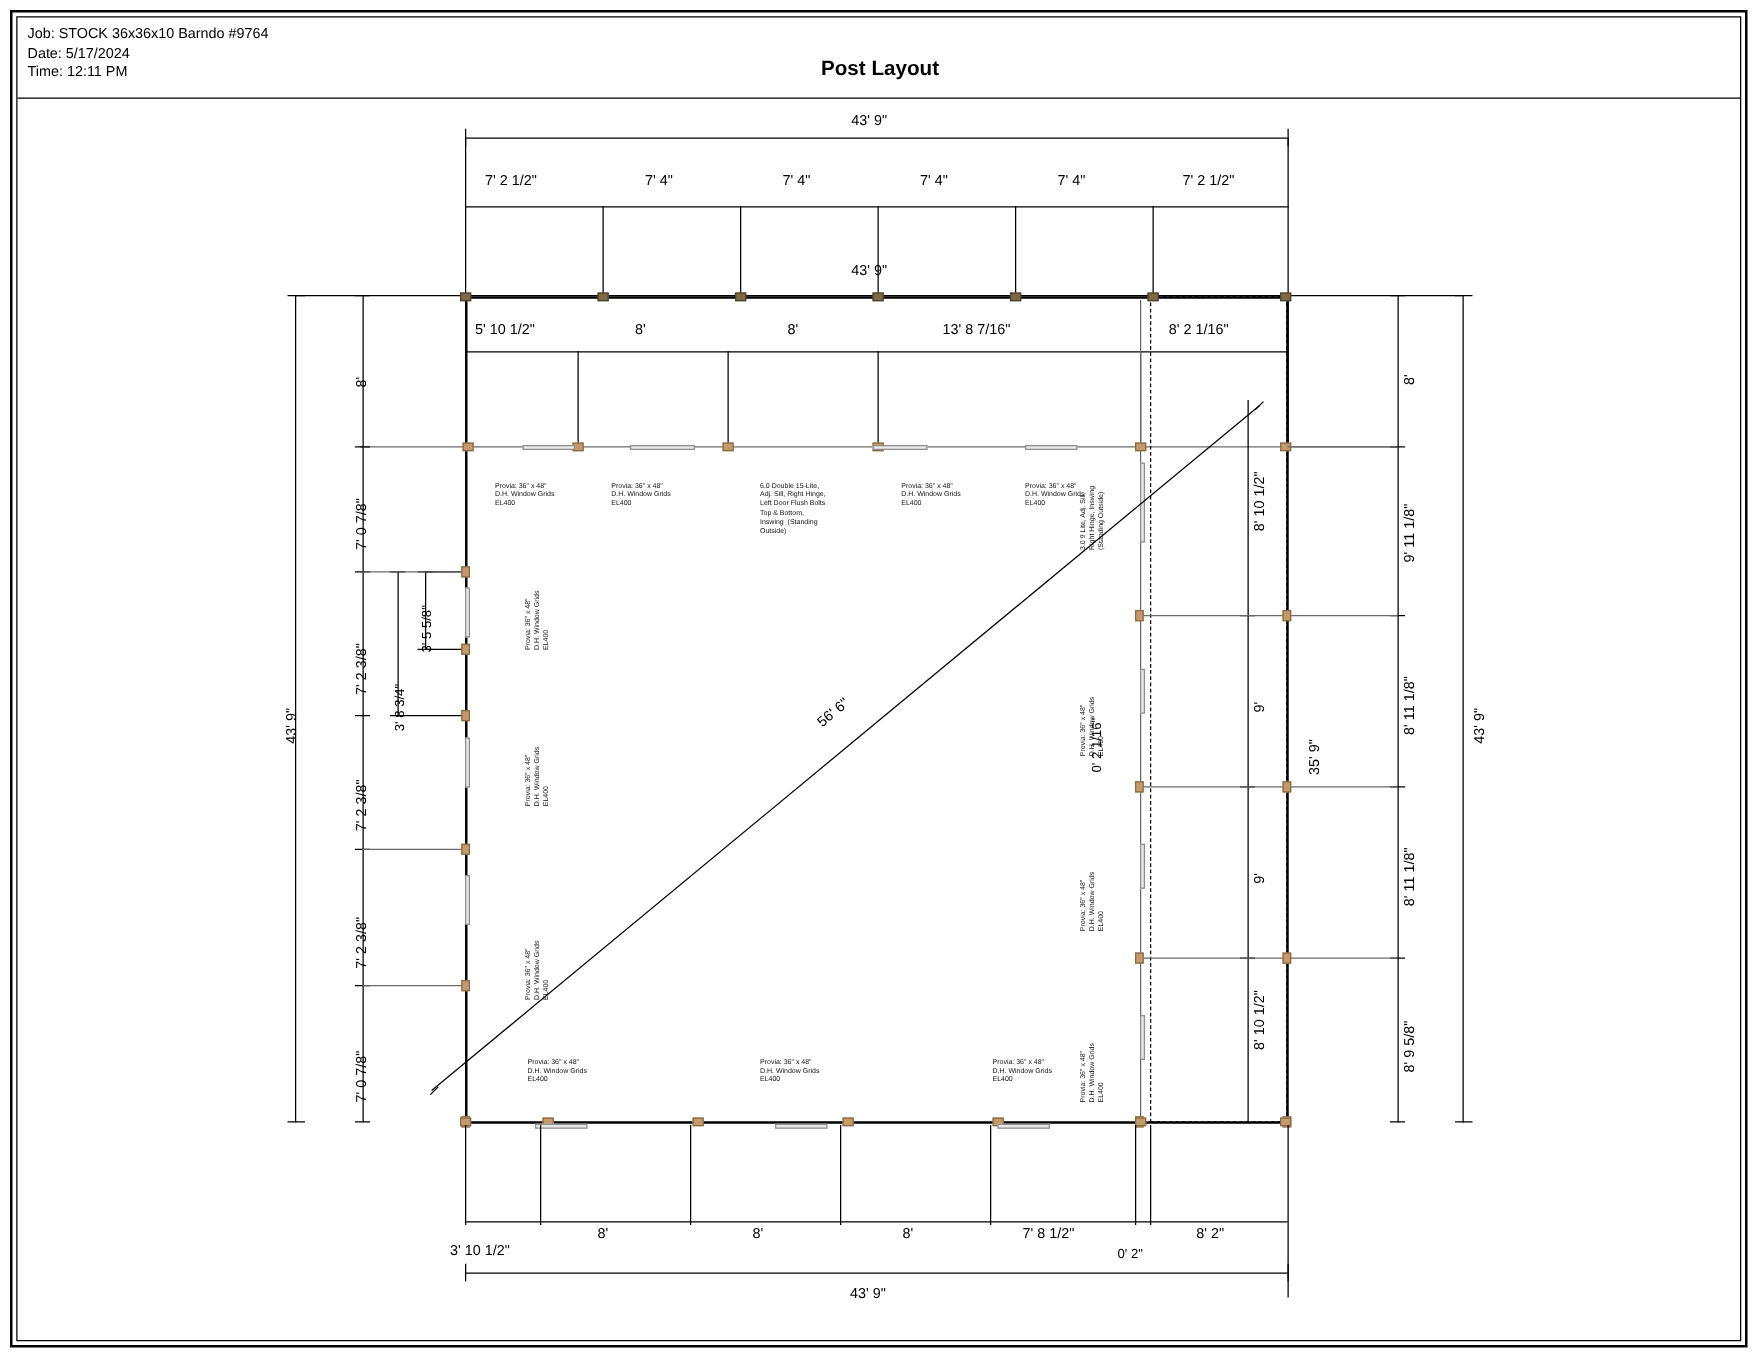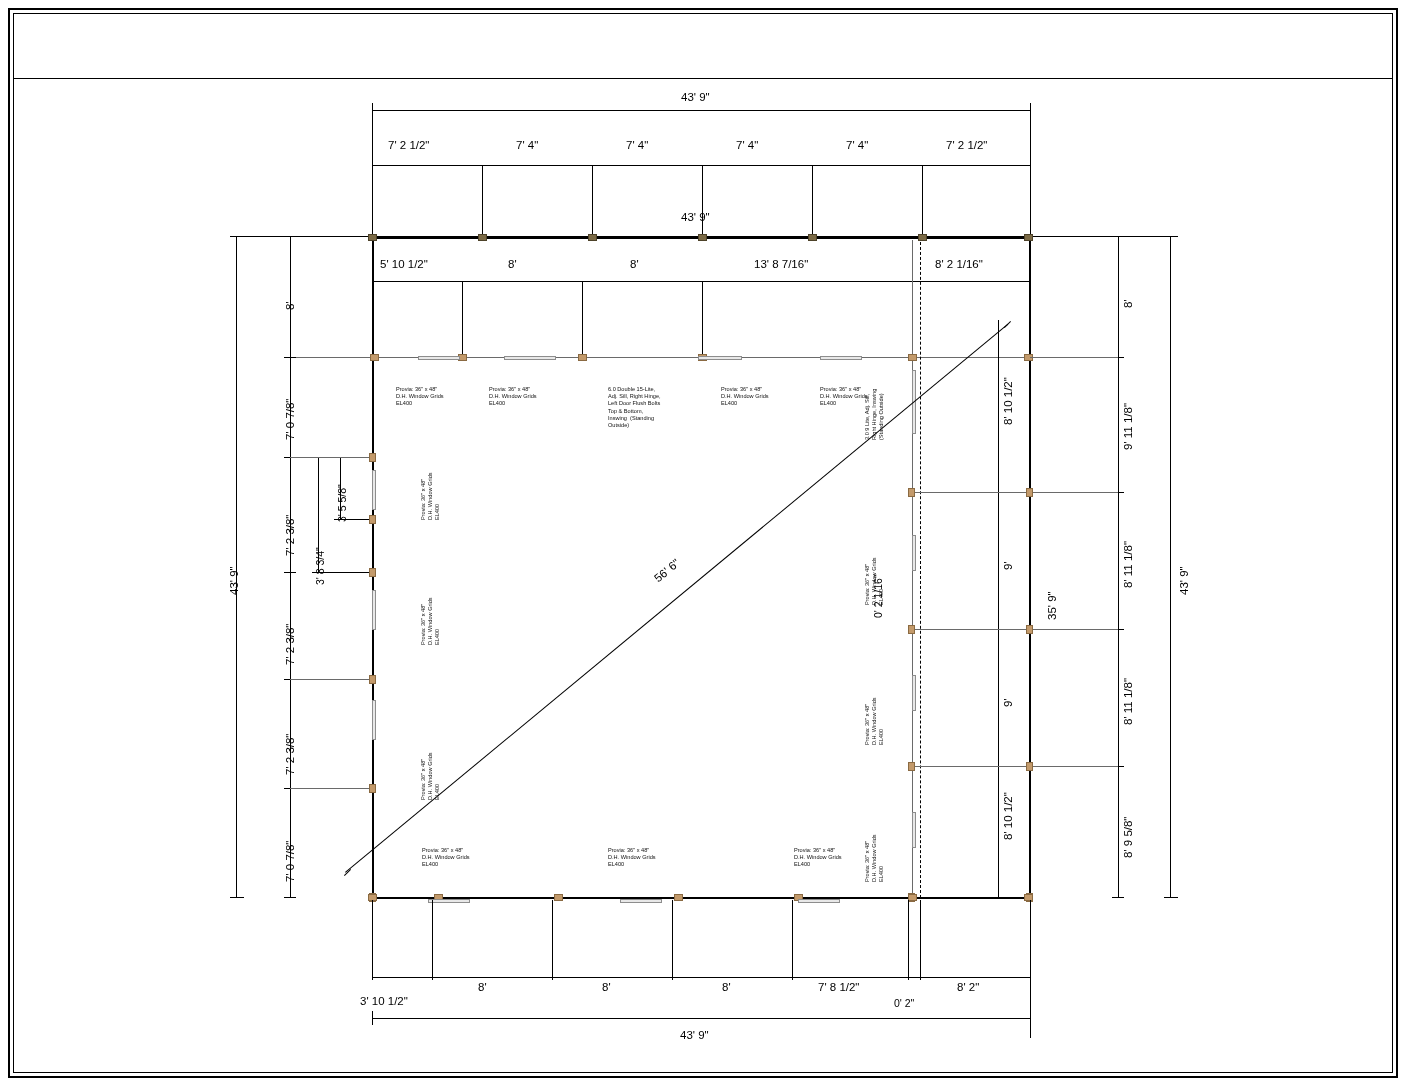--- a/index.html
+++ b/index.html
@@ -139,21 +139,27 @@
 </style>
 </head>
 <body>
 
 <div id="page">
 
   <div class="outer-border"></div>
   <div class="inner-border"></div>
   <div class="title-rule"></div>
 
-
+  <div class="header-block">
+    <div>Job: STOCK 36x36x10 Barndo #9764</div>
+    <div>Date: 5/17/2024</div>
+    <div>Time: 12:11 PM</div>
+  </div>
+
+  <div class="sheet-title">Post Layout</div>
 
   <div class="ln hl" style="left:372px; top:110px; width:658px;"></div>
   <div class="ln vl" style="left:372px; top:103px; height:14px;"></div>
   <div class="ln vl" style="left:1030px; top:103px; height:14px;"></div>
   <div class="dim" style="left:681px; top:91px;">43' 9"</div>
 
   <div class="ln hl" style="left:372px; top:165px; width:658px;"></div>
   <div class="ln vl" style="left:372px; top:165px; height:73px;"></div>
   <div class="ln vl" style="left:482px; top:165px; height:73px;"></div>
   <div class="ln vl" style="left:592px; top:165px; height:73px;"></div>

